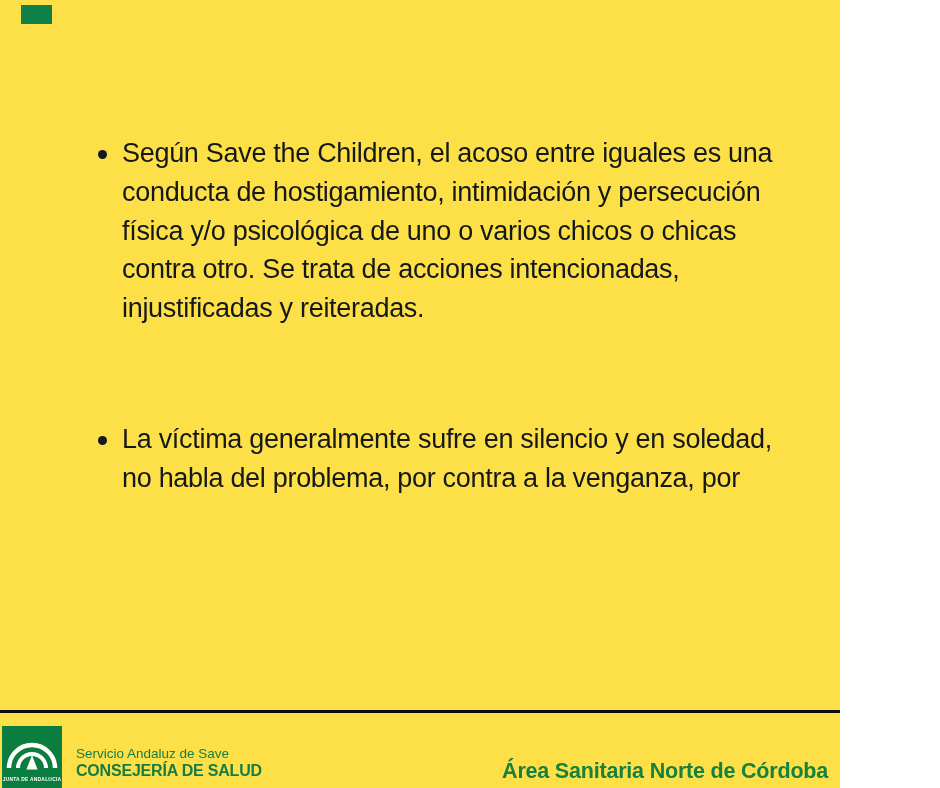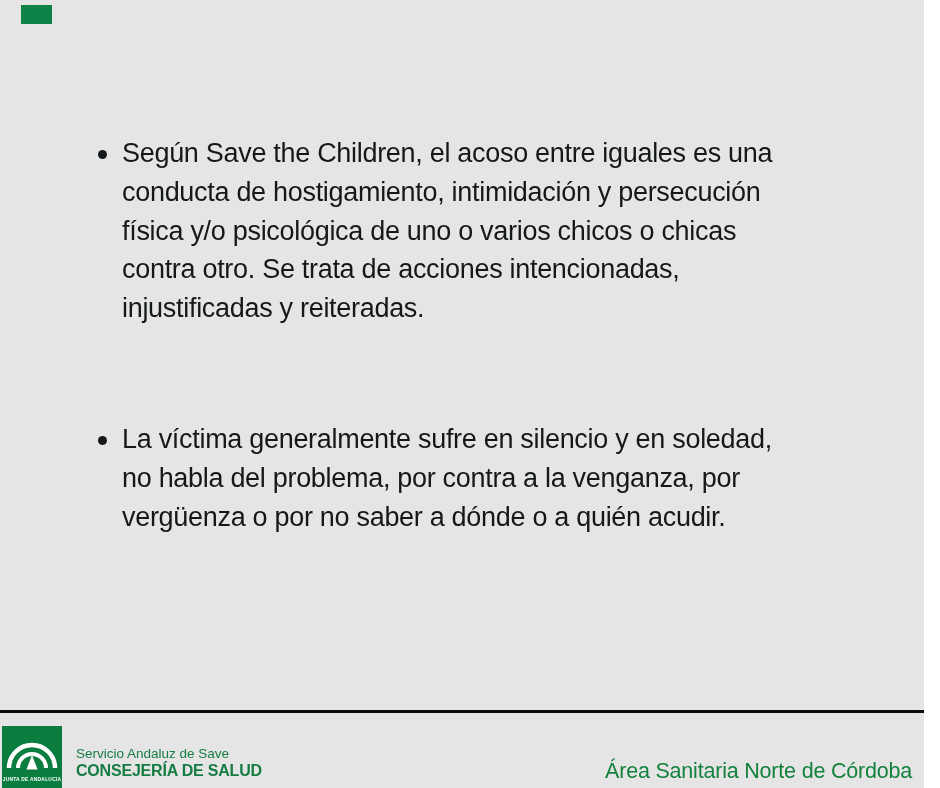--- a/index.html
+++ b/index.html
@@ -1,20 +1,20 @@
 <!DOCTYPE html>
 <html><head>
 <meta charset="utf-8">
 <style>
   html, body { margin: 0; padding: 0; }
   .canvas {
     position: relative;
-    width: 924px;
+    width: 840px;
     height: 788px;
-    background: #e5e5e5;
+    background: #fde047;
     overflow: hidden;
     font-family: "Liberation Sans", sans-serif;
   }
   .corner-mark {
     position: absolute;
     left: 21px; top: 5px;
     width: 31px; height: 19px;
     background: #0d8148;
   }
   .bullet {
@@ -55,40 +55,40 @@
     position: absolute;
     left: 76px; top: 746px;
     color: #167c43;
   }
   .org-line1 { font-size: 13.5px; line-height: 16px; }
   .org-line2 { font-size: 16px; line-height: 18px; font-weight: 700; letter-spacing: -0.2px; }
   .area-text {
     position: absolute;
     right: 12px; top: 759px;
     font-size: 21.5px;
-    font-weight: 400;
+    font-weight: 700;
     letter-spacing: -0.2px;
     color: #14813f;
   }
 </style>
 </head>
 <body>
 
 <div class="canvas">
 
   <div class="corner-mark"></div>
 
   <div class="bullet bullet-1">
     <span class="dot"></span>
     <div class="bullet-text"><span class="line"><span>Según Save the Children, el acoso entre iguales es una</span></span><br><span class="line"><span>conducta de hostigamiento, intimidación y persecución</span></span><br><span class="line"><span>física y/o psicológica de uno o varios chicos o chicas</span></span><br><span class="line"><span>contra otro. Se trata de </span><b>acciones intencionadas,</b></span><br><span class="line"><b>injustificadas y reiteradas</b><span>.</span></span><br></div>
   </div>
 
   <div class="bullet bullet-2">
     <span class="dot"></span>
-    <div class="bullet-text"><span class="line"><span>La víctima generalmente </span><b>sufre en silencio y en soledad</b><span>,</span></span><br><span class="line"><span>no habla del problema, por contra a la venganza, por</span></span><br><span class="line"><span>vergüenza o por no saber a dónde o a quién acudir.</span></span><br></div>
+    <div class="bullet-text"><span class="line"><span>La víctima generalmente </span><b>sufre en silencio y en soledad</b><span>,</span></span><br><span class="line"><span>no habla del problema, por contra a la venganza, por</span></span><br><br></div>
   </div>
 
   <div class="footer-rule"></div>
 
   <div class="logo-box">
     <svg width="60" height="62" viewBox="0 0 60 62" xmlns="http://www.w3.org/2000/svg">
       <rect x="0" y="0" width="60" height="62" fill="#0b7e3f"></rect>
       <path d="M7 42 A 23 23 0 0 1 53 42" fill="none" stroke="#ffffff" stroke-width="4.5"></path>
       <path d="M16 42 A 14 14 0 0 1 44 42" fill="none" stroke="#ffffff" stroke-width="4"></path>
       <polygon points="30,29 35.5,43.5 24.5,43.5" fill="#ffffff"></polygon>

